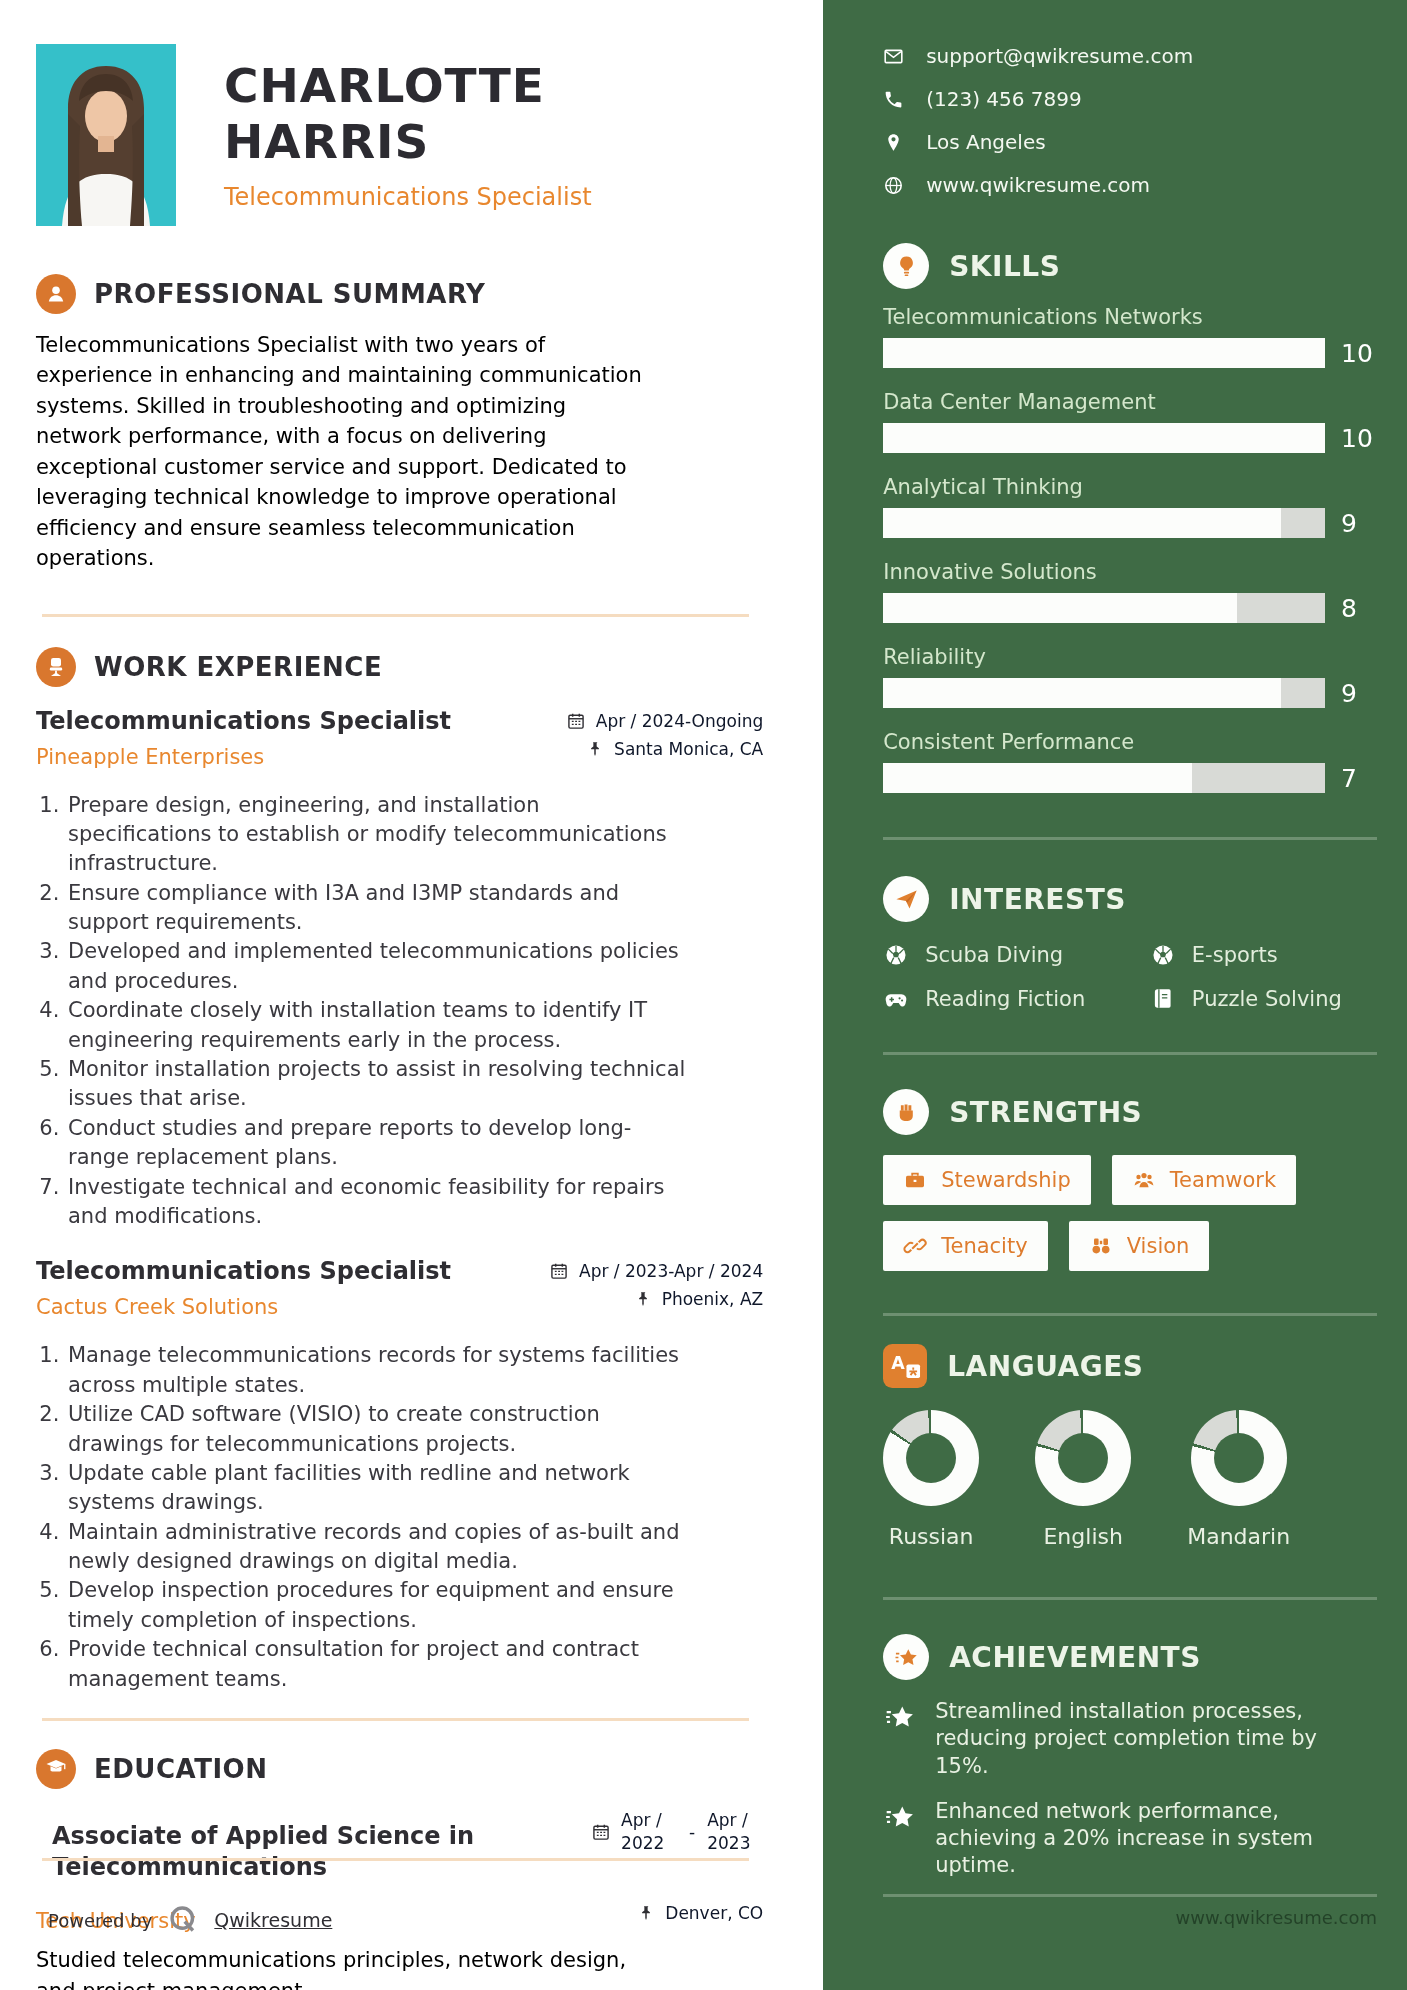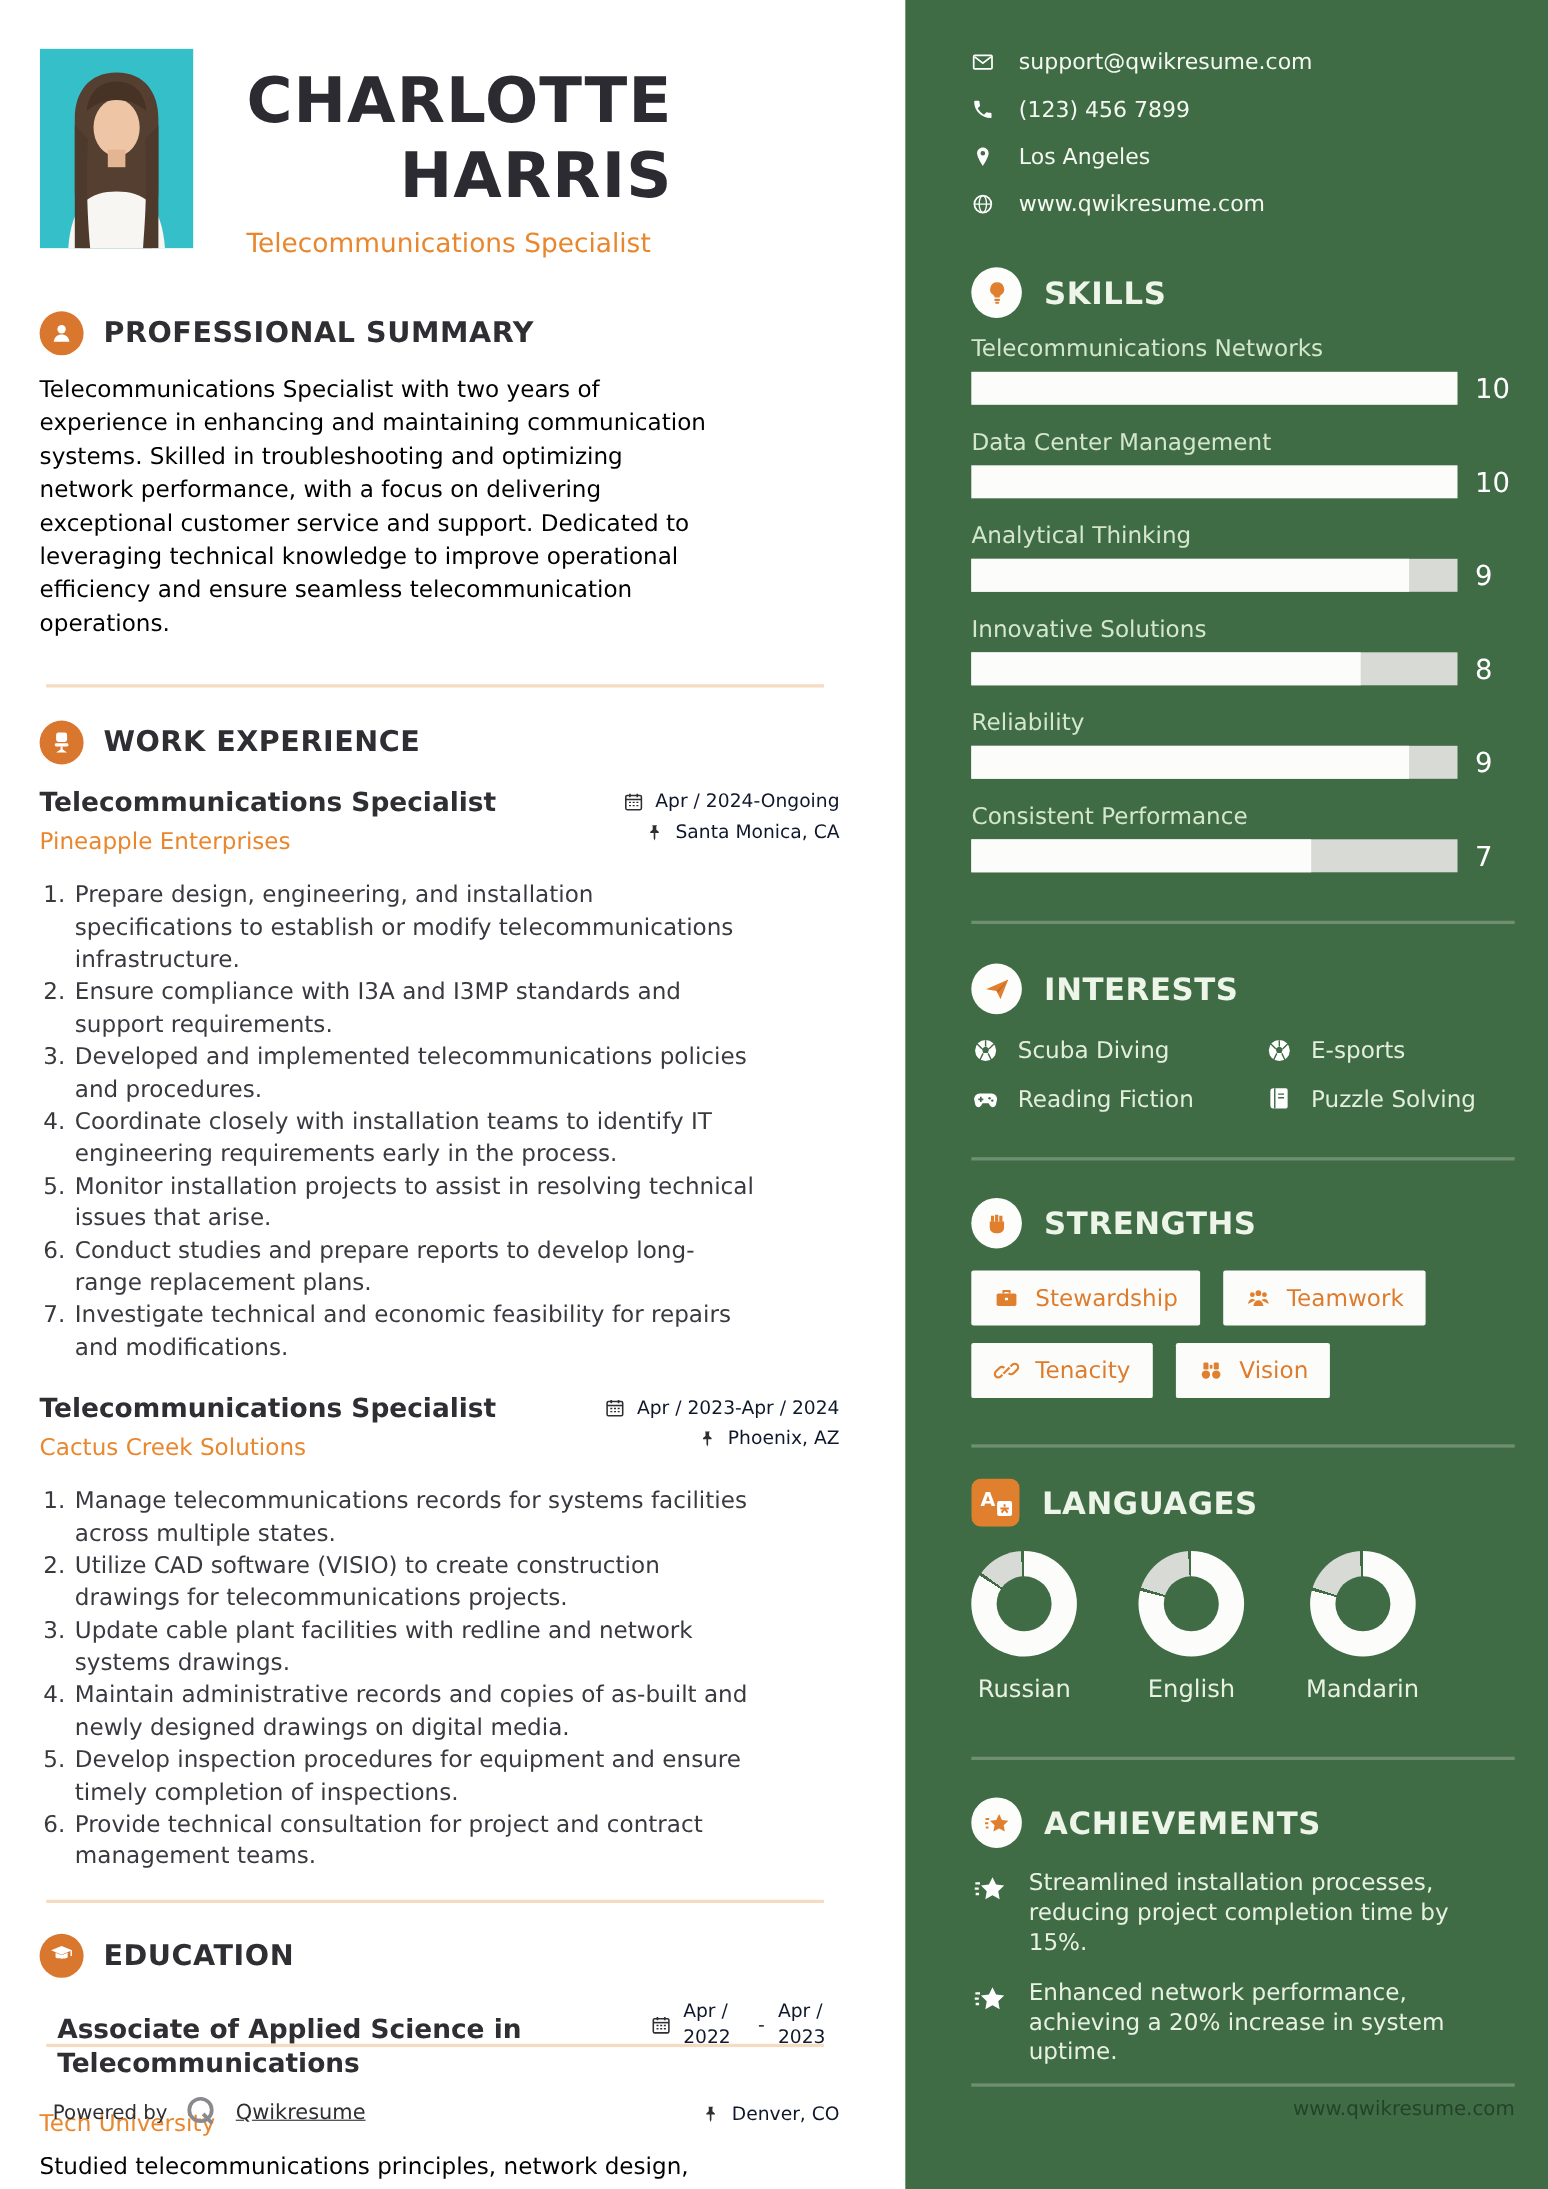--- a/index.html
+++ b/index.html
@@ -3,21 +3,21 @@
 <meta charset="utf-8">
 <style>
   html,body{margin:0;padding:0;background:#e8e8e8;font-family:"DejaVu Sans","Liberation Sans",sans-serif;}
   .page{width:1407px;height:1990px;background:#fff;position:relative;display:flex;overflow:hidden;margin:0 auto;}
   
   .col-left{width:850px;box-sizing:border-box;padding:44px 60px 0 36px;position:relative;}
   .hdr{display:flex;gap:48px;}
   .photo{width:140px;height:182px;flex:none;overflow:hidden;}
   .photo svg{display:block;}
   .idblock{padding-top:14px;}
-  .name{font-size:57px;font-weight:bold;color:#2c2b31;line-height:1.2;letter-spacing:1px;margin:0;text-align:right;}
+  .name{font-size:47px;font-weight:bold;color:#2c2b31;line-height:1.2;letter-spacing:1px;margin:0;}
   .cand-title{font-size:24px;color:#e8872e;font-weight:500;margin-top:12px;}
   .sec-head{display:flex;align-items:center;gap:18px;}
   .sec-head .circ{width:40px;height:40px;border-radius:50%;background:#d9772e;flex:none;display:flex;align-items:center;justify-content:center;}
   .sec-head .circ svg{width:24px;height:24px;}
   .sec-head h2{font-size:26px;font-weight:bold;color:#2f2e33;letter-spacing:0.5px;margin:0;}
   .summary-wrap{margin-top:48px;}
   .body-text{font-size:21px;line-height:1.45;color:#000000;max-width:608px;margin:16px 0 0 0;}
   .ldiv{height:3px;background:#f5dcc0;border:none;margin:40px 14px 0 6px;}
   .work-wrap{margin-top:30px;}
   .jrow{display:flex;justify-content:space-between;align-items:flex-start;}

